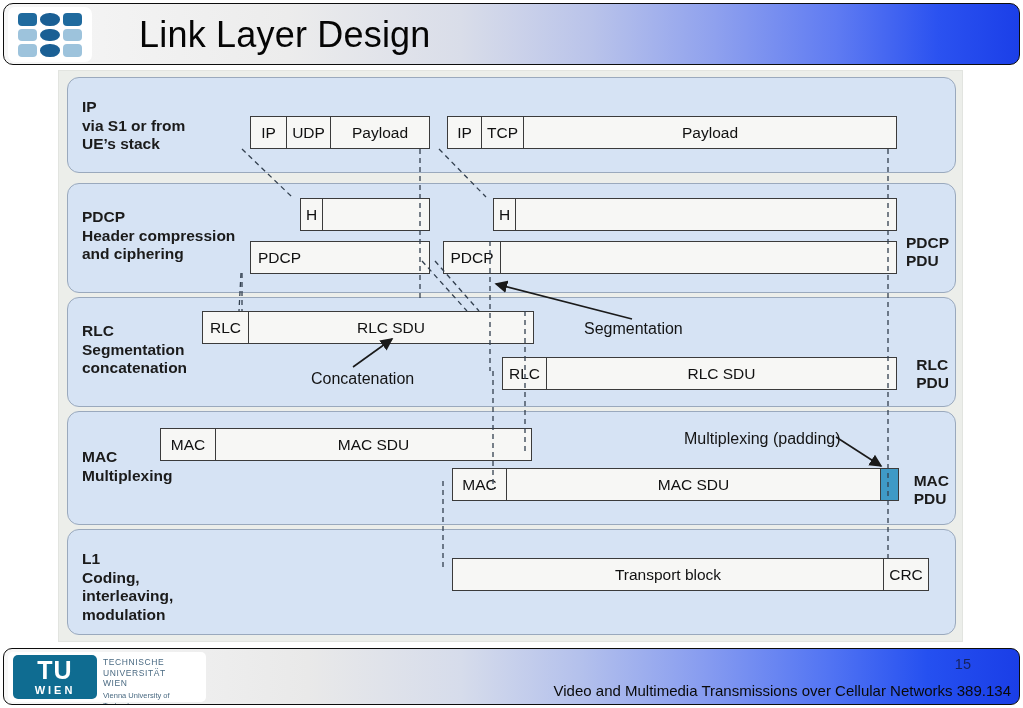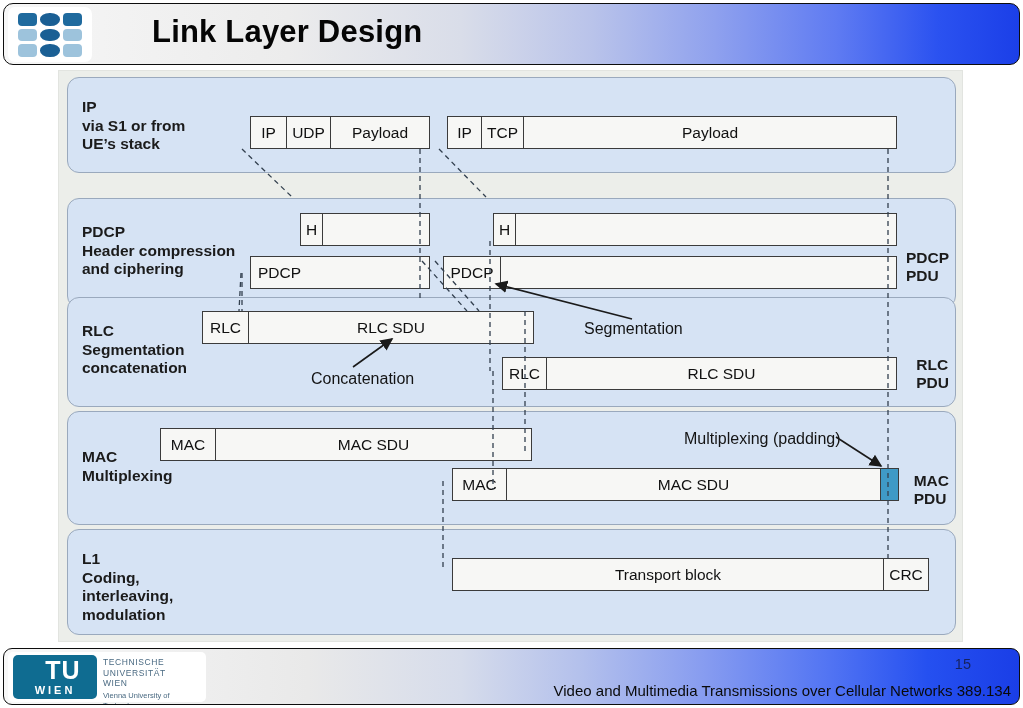--- a/index.html
+++ b/index.html
@@ -40,43 +40,43 @@
     display: grid;
     grid-template-columns: repeat(3, 1fr);
     grid-template-rows: repeat(3, 1fr);
     gap: 3px;
   }
   .logo-cell { width: 100%; height: 100%; }
   .lc-sq-dark  { background: #1f6a9e; border-radius: 4px; }
   .lc-sq-light { background: #9dc3dc; border-radius: 4px; }
   .lc-ci-dark  { background: #1a5f94; border-radius: 50%; }
   #header-title {
-    position: absolute; left: 148px; top: 10px;
-    font-size: 31px; font-weight: bold;
+    position: absolute; left: 135px; top: 10px;
+    font-size: 36px; font-weight: normal;
     color: #050505;
     letter-spacing: 0.2px;
     white-space: nowrap;
   }
 
   
   #diagram {
     position: absolute; left: 58px; top: 70px;
     width: 905px; height: 572px;
     background: #eceeea;
     border: 1px solid #e2e4e0;
   }
   .layer {
     position: absolute;
     left: 8px; width: 889px;
     background: #d6e3f4;
     border: 1px solid #9aa9bd;
     border-radius: 12px;
   }
   #layer-ip   { top: 6px;   height: 96px; }
-  #layer-pdcp { top: 127px; height: 110px; text-decoration: underline; }
+  #layer-pdcp { top: 112px; height: 110px; text-decoration: underline; }
   #layer-rlc  { top: 226px; height: 110px; }
   #layer-mac  { top: 340px; height: 114px; }
   #layer-l1   { top: 458px; height: 106px; padding-left: 20px; }
 
   .layer-label {
     position: absolute; left: 14px;
     font-size: 15.5px; line-height: 18.5px;
     color: #1b1b1b; font-weight: 600;
     white-space: pre-line;
   }
@@ -150,21 +150,21 @@
     position: absolute; left: 5px; top: 3px;
     width: 84px; height: 44px;
     background: #0f6c91;
     border-radius: 5px;
   }
   #tu-letters {
     position: absolute; left: 0; top: 1px;
     width: 84px; height: 28px;
     color: #ffffff; font-size: 25px; font-weight: bold;
     letter-spacing: 1px;
-    display: flex; align-items: center; justify-content: center; margin-left: 8px;
+    display: flex; align-items: center; justify-content: center;
   }
   #tu-wien {
     position: absolute; left: 0; top: 28px;
     width: 84px; height: 14px;
     color: #ffffff; font-size: 11px; font-weight: bold;
     letter-spacing: 3px;
     display: flex; align-items: center; justify-content: center;
   }
   #tu-text {
     position: absolute; left: 95px; top: 5px;

